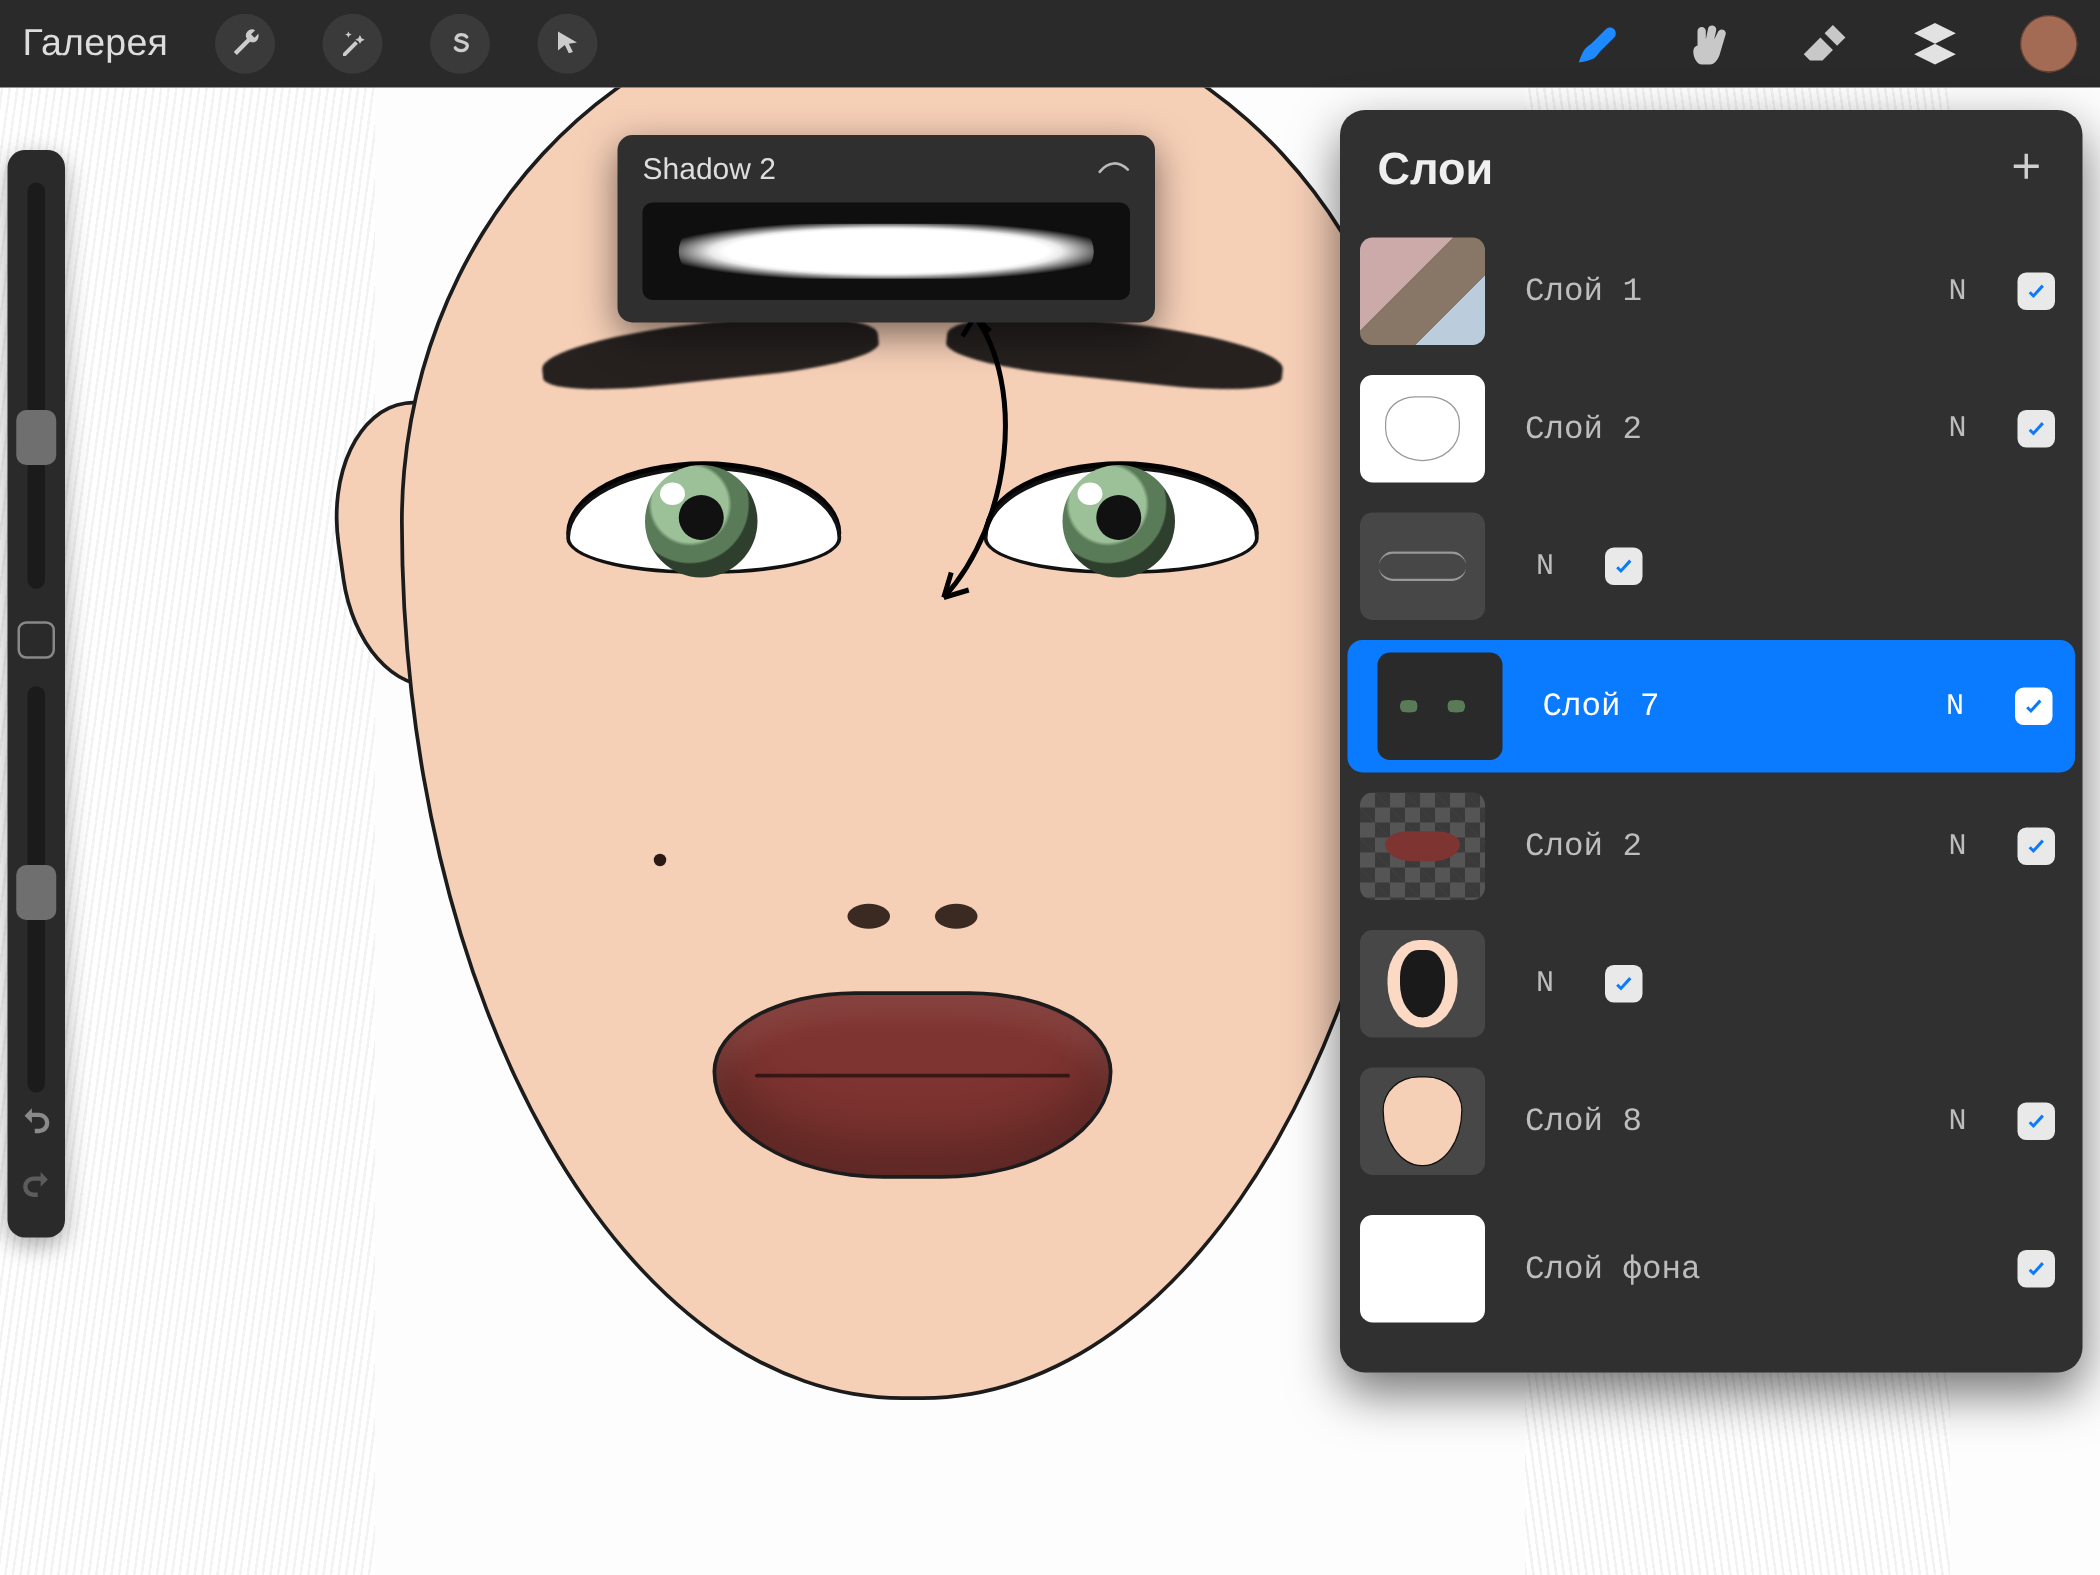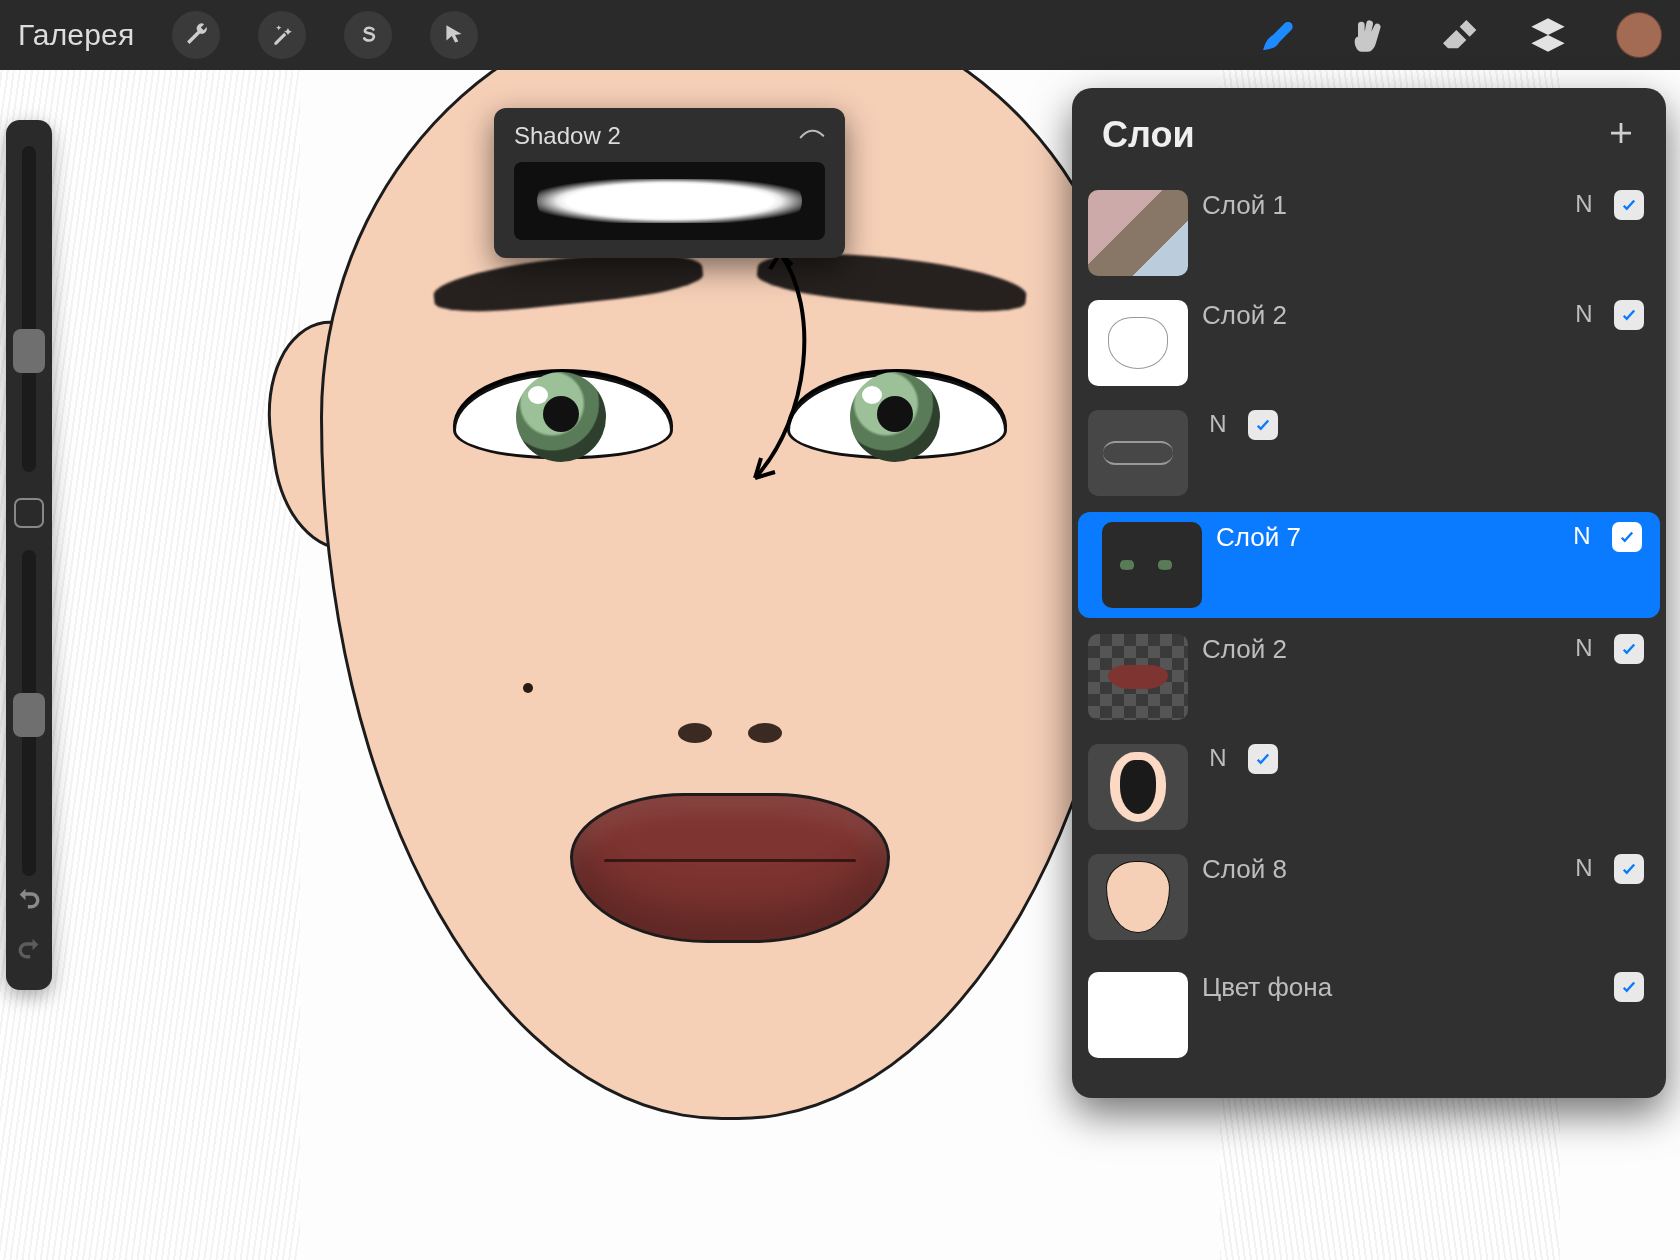--- a/index.html
+++ b/index.html
@@ -88,21 +88,21 @@
   .slider-track { position: relative; width: 14px; flex: 1; background: #1b1b1b; border-radius: 7px; margin: 8px 0; }
   .slider-knob { position: absolute; left: -9px; width: 32px; height: 44px; background: #6f6f6f; border-radius: 8px; }
   .size-knob { top: 56%; }
   .opacity-knob { top: 44%; }
   .picker-square { width: 30px; height: 30px; border: 2.5px solid #888; border-radius: 7px; margin: 18px 0 14px; }
   .undo-redo { display:flex; flex-direction:column; gap:18px; margin-top:auto; padding-bottom:6px;}
   .undo-redo svg { width: 28px; height: 28px; }
 
   
   .brush-pop {
-    position: absolute; left: 494px; top: 108px; width: 351px; height: 150px;
+    position: absolute; left: 494px; top: 108px; width: 430px; height: 150px;
     background: #2f2f2f; border-radius: 12px; z-index: 45; padding: 14px 20px 16px;
     box-shadow: 0 10px 30px rgba(0,0,0,.5);
     color: #ddd;
   }
   .brush-pop .row { display: flex; align-items: center; justify-content: space-between; }
   .brush-pop .name { font-size: 24px; }
   .brush-pop .stroke {
     margin-top: 12px; height: 78px; border-radius: 8px; background: #0f0f0f;
     display: flex; align-items: center; justify-content: center;
   }
@@ -130,22 +130,23 @@
   }
   .panel-head {
     display: flex; align-items: center; justify-content: space-between;
     padding: 26px 30px 22px 30px;
     text-align: right;
   }
   .panel-head h2 { font-size: 36px; font-weight: 600; color: #efefef; }
   .panel-head .plus svg { width: 30px; height: 30px; stroke: #cfcfcf; stroke-width: 2.2; }
   .layers { flex: 1; overflow: auto; }
   .layer-row {
-    display: flex; gap: 14px;
+    display: flex; align-items: center; gap: 32px;
     padding: 12px 22px 12px 16px;
+    font-family: Liberation Mono, monospace;
   }
   .layer-row.selected { background: #0a7bff; color: #fff; border-radius: 12px; margin: 4px 6px; padding: 10px 18px 10px 24px;}
   .thumb {
     width: 100px; height: 86px; border-radius: 10px; background: #474747;
     flex: 0 0 auto; display: flex; align-items: center; justify-content: center; overflow: hidden;
   }
   .thumb.checker {
     background:
       linear-gradient(45deg,#3a3a3a 25%,transparent 25%,transparent 75%,#3a3a3a 75%) 0 0/24px 24px,
       linear-gradient(45deg,#3a3a3a 25%,#555 25%,#555 75%,#3a3a3a 75%) 12px 12px/24px 24px;
@@ -397,21 +398,21 @@
           <svg viewBox="0 0 24 24">
             <path d="M5 13l4 4 10-11"></path>
           </svg>
         </div>
     </div>
 
     <div class="sep-space"></div>
 
     <div class="layer-row">
       <div class="thumb white"></div>
-      <div class="layer-name">Цвет фона</div>
+      <div class="layer-name">Слой фона</div>
       <div class="blend-letter"></div>
       <div class="vis-check">
           <svg viewBox="0 0 24 24">
             <path d="M5 13l4 4 10-11"></path>
           </svg>
         </div>
     </div>
 
   </div>
 </div>

